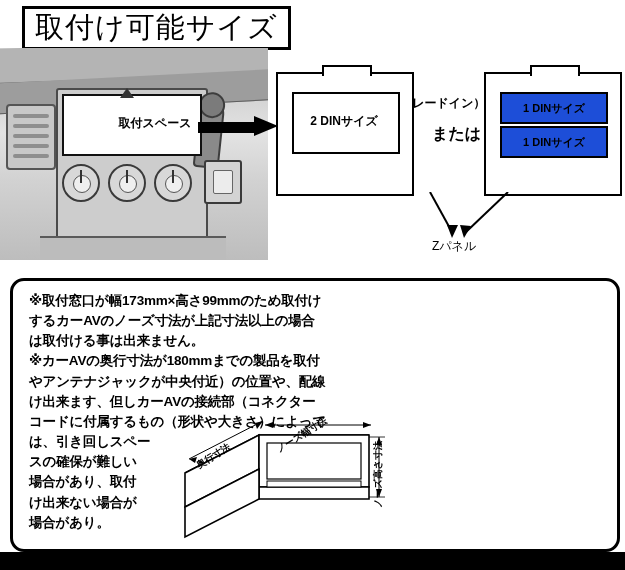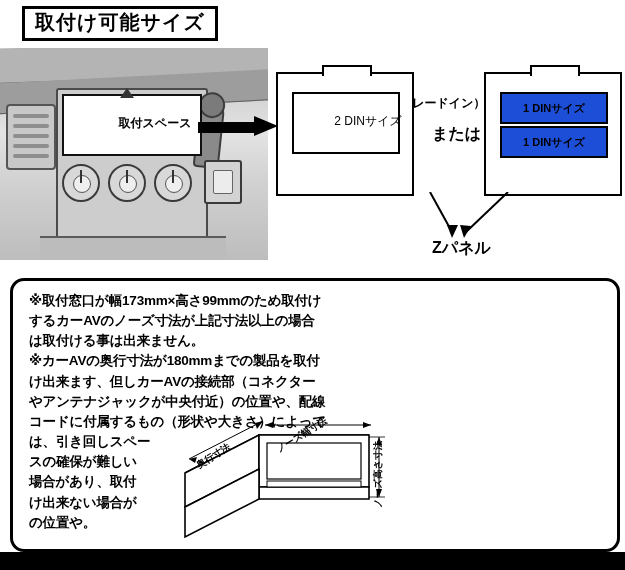--- a/index.html
+++ b/index.html
@@ -14,21 +14,21 @@
   .page{position:absolute;left:0;top:0;width:625px;height:570px;}
 
   
   .title-box{
     position:absolute;left:22px;top:6px;
     border:3px solid #000;
     padding:3px 10px 5px 10px;
     background:#fff;
   }
   .title-box .t{
-    font-size:20px;font-weight:bold;letter-spacing:1px;line-height:1.05;
+    font-size:29px;font-weight:normal;letter-spacing:1px;line-height:1.05;
     white-space:nowrap;
   }
 
   
   .dash{
     position:absolute;left:0px;top:48px;width:268px;height:212px;
     background:#e8e8e8;
     overflow:hidden;
   }
   .dash .grain{
@@ -128,21 +128,21 @@
     position:absolute;left:44px;top:-9px;width:46px;height:9px;
     background:#fff;border:2px solid #000;border-bottom:none;
   }
   .unit2din .inner{
     position:absolute;left:14px;top:18px;width:104px;height:58px;
     background:#fff;border:2px solid #000;
   }
   .unit2din .lbl{
     position:absolute;left:14px;top:18px;width:104px;height:58px;
     display:flex;align-items:center;justify-content:center;
-    font-size:12px;font-weight:normal;padding-left:24px;
+    font-size:12px;font-weight:bold;
   }
 
   
   .or-label{
     position:absolute;left:432px;top:124px;
     font-size:16px;font-weight:bold;
   }
 
   
   .trade-label{
@@ -164,21 +164,21 @@
     background:#1d4ed8;border:2px solid #000;
     display:flex;align-items:center;justify-content:center;
     font-size:11px;font-weight:bold;
   }
   .unit1din .slot.a{top:18px;}
   .unit1din .slot.b{top:52px;}
 
   
   .zpanel-label{
     position:absolute;left:432px;top:238px;
-    font-size:16px;font-weight:bold;
+    font-size:12px;font-weight:normal;
   }
   .zarrow{position:absolute;}
   .zarrow svg{display:block;}
 
   
   .notebox{
     position:absolute;left:10px;top:278px;width:604px;height:268px;
     border:3px solid #000;border-radius:14px;background:#fff;
   }
   .notetext{
@@ -277,28 +277,28 @@
   </div>
   <div class="zpanel-label">Zパネル</div>
 
   <div class="notebox">
 
     <div class="notetext">
       <p>※取付窓口が幅173mm×高さ99mmのため取付け</p>
       <p>するカーAVのノーズ寸法が上記寸法以上の場合</p>
       <p>は取付ける事は出来ません。</p>
       <p>※カーAVの奥行寸法が180mmまでの製品を取付</p>
+      <p>やアンテナジャックが中央付近）の位置や、配線</p>
       <p>け出来ます、但しカーAVの接続部（コネクター</p>
-      <p>やアンテナジャックが中央付近）の位置や、配線</p>
       <p>コードに付属するもの（形状や大きさ）によって</p>
       <p>は、引き回しスペー</p>
       <p>スの確保が難しい</p>
       <p>場合があり、取付</p>
       <p>け出来ない場合が</p>
-      <p>の位置や。</p>
+      <p>場合があり。</p>
     </div>
 
     <div class="isobox">
       <svg width="430" height="120" viewBox="0 0 430 120">
 
         <polygon points="12,52 86,14 196,14 122,52" fill="#ffffff" stroke="#000" stroke-width="1.6"></polygon>
 
         <polygon points="12,52 12,86 86,48 86,14" fill="#ffffff" stroke="#000" stroke-width="1.6"></polygon>
 
         <polygon points="86,14 196,14 196,66 86,66" fill="#ffffff" stroke="#000" stroke-width="1.6"></polygon>

